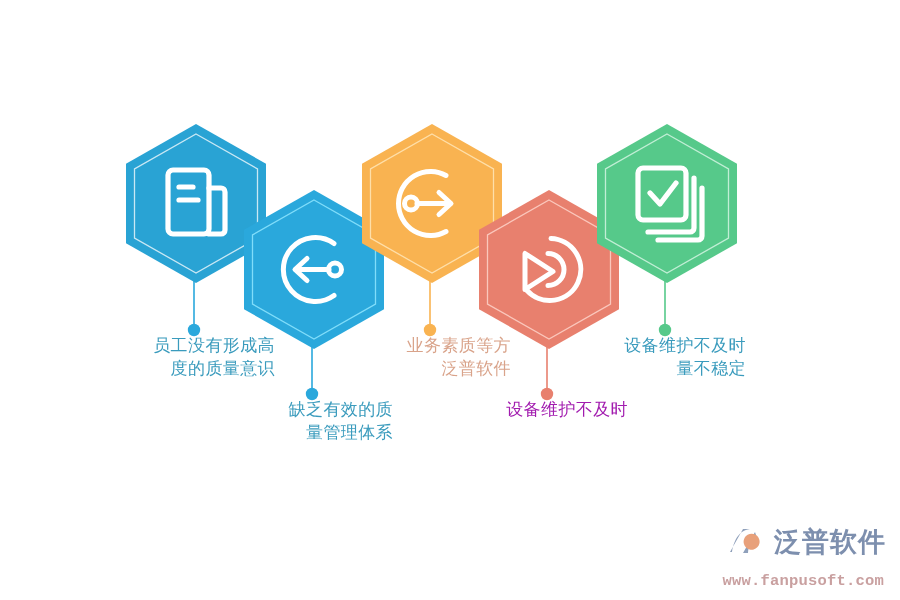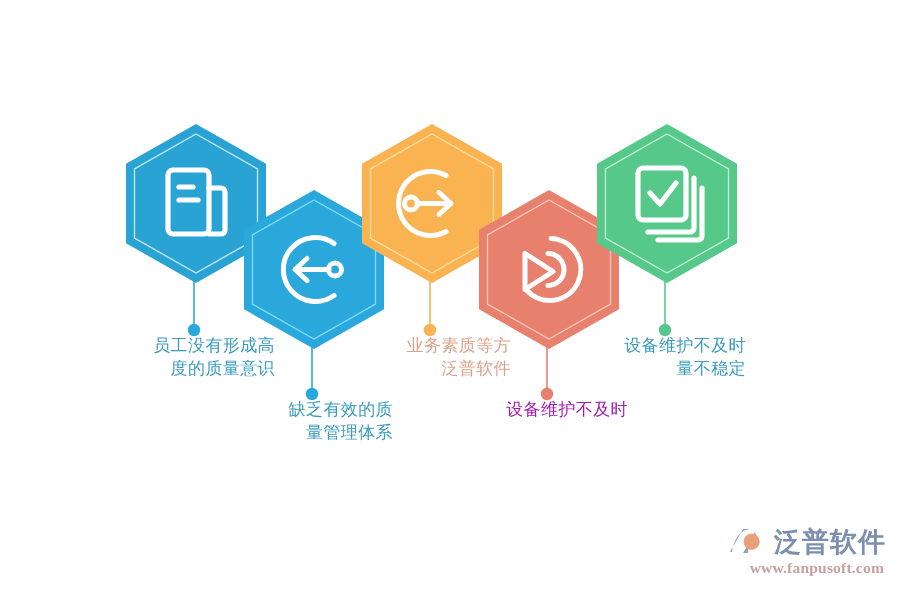--- a/index.html
+++ b/index.html
@@ -55,26 +55,26 @@
   .wm-cn {
     font-family: "DejaVu Sans", "Liberation Sans", sans-serif;
     font-size: 27px;
     font-weight: bold;
     color: #7d8fae;
     letter-spacing: 1px;
     line-height: 32px;
   }
   .wm-url {
     text-align: right;
-    font-family: Liberation Serif, serif;
+    font-family: Liberation Mono, monospace;
     font-size: 15.5px;
     font-weight: bold;
     color: #c9a0a0;
     letter-spacing: 0.2px;
-    margin-top: 1px;
+    margin-top: 14px;
     padding-right: 2px;
   }
 </style>
 </head>
 <body>
 
 <div id="stage">
 
   <svg class="connector" style="left:178px; top:258px;" width="32" height="82" viewBox="0 0 32 82">
     <line x1="16" y1="10" x2="16" y2="72" stroke="#2aa8dc" stroke-width="1.6"></line>

